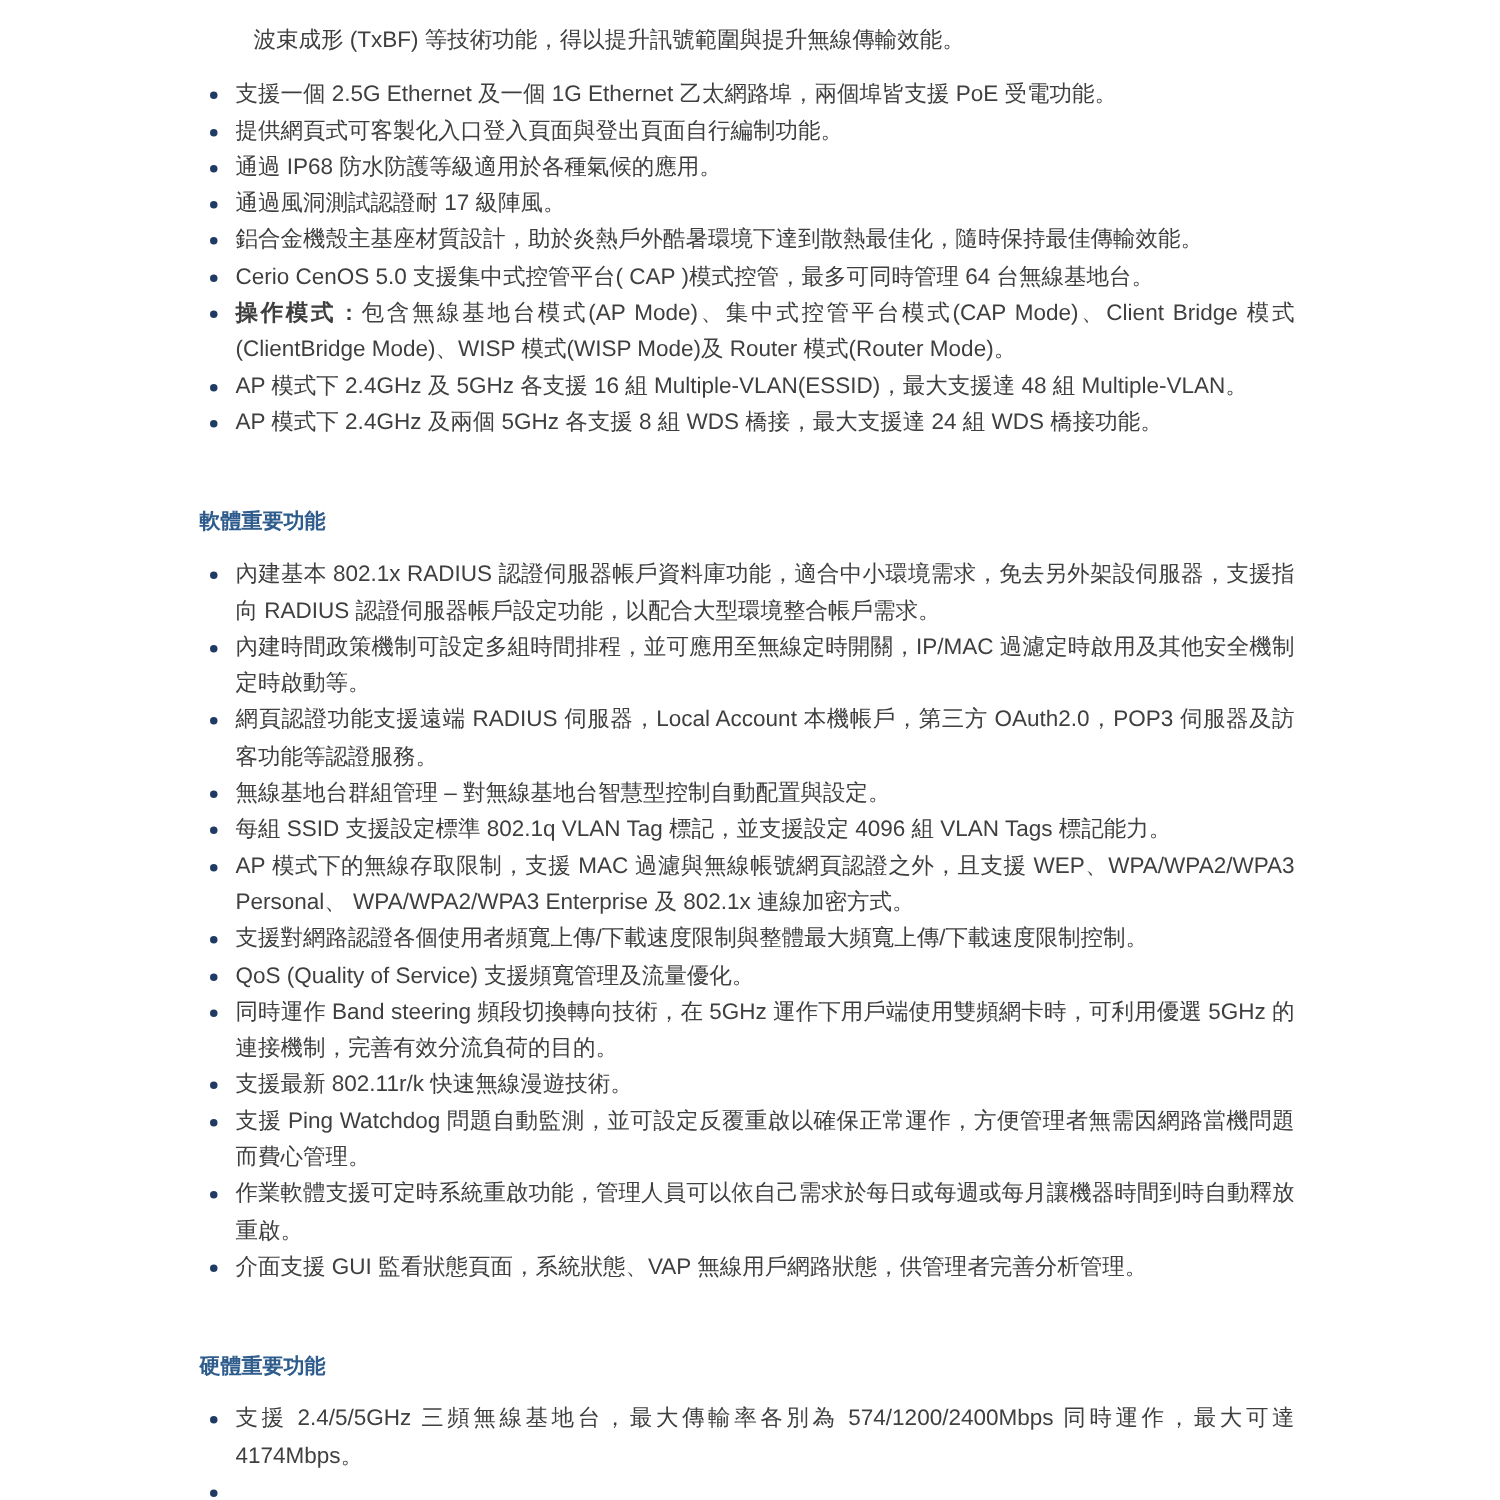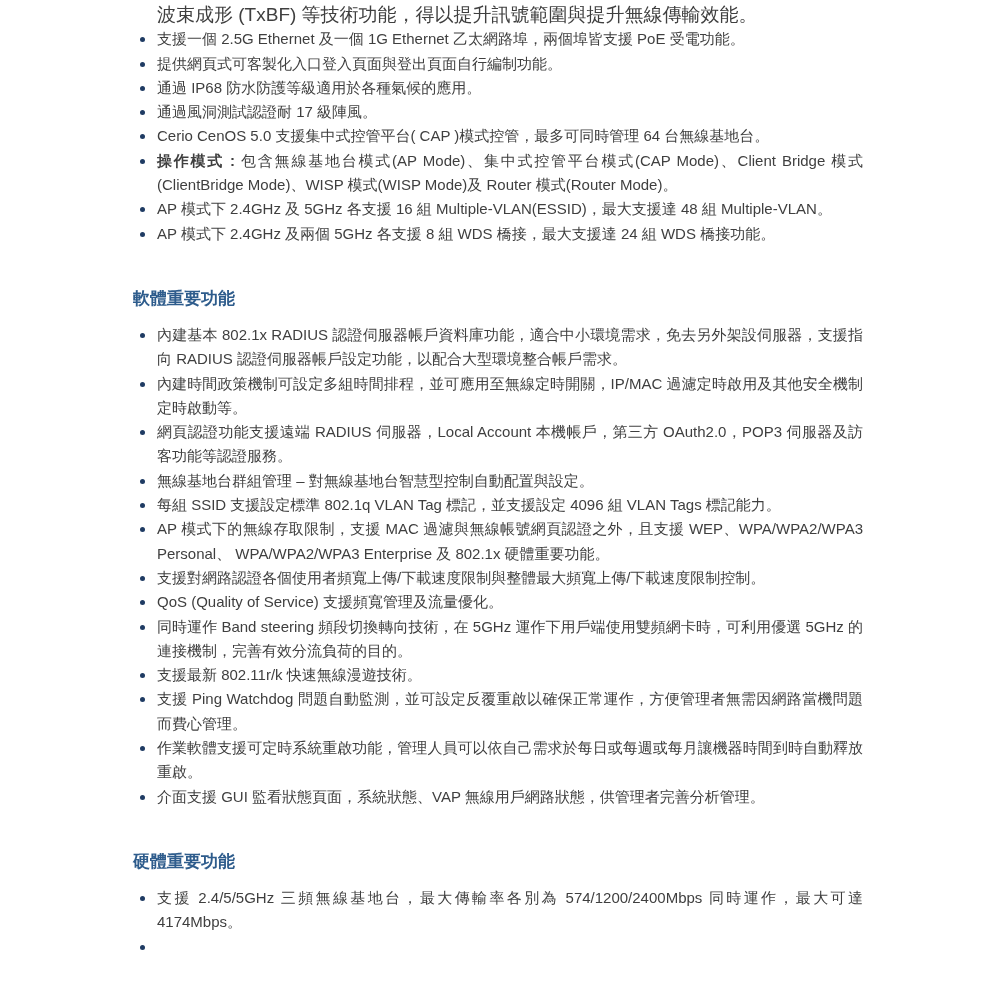--- a/index.html
+++ b/index.html
@@ -15,23 +15,23 @@
     color: var(--body-color, #3f3f3f);
   }
   .doc {
     box-sizing: border-box;
     position: absolute;
     left: 133px;
     top: 3px;
     width: 730px;
   }
   .cont-line {
-    margin: 0;
+    margin: 12px;
     padding-left: 24px;
-    font-size: 19px;
+    font-size: 15px;
     line-height: 24.3px;
     text-align: justify;
   }
   ul.blist {
     list-style: none;
     margin: 0;
     padding: 0;
   }
   ul.blist li {
     position: relative;
@@ -49,54 +49,55 @@
     height: 5px;
     border-radius: 50%;
     background: var(--bullet-color, #1f3b63);
   }
   ul.blist li strong {
     font-weight: bold;
     color: var(--body-color, #3f3f3f);
   }
   h2.section-title {
     margin: 40px 0 11px 0;
-    font-size: 17px;
+    font-size: 14px;
     line-height: 26px;
     font-weight: bold;
     color: var(--heading-color, #2e5c8c);
   }
   h2.section-title.second {
   }
 </style>
 </head>
 <body style="--heading-color: #2E5C8C; --bullet-color: #1F3B63; --body-color: #3F3F3F;">
 
 <div class="doc">
   <p class="cont-line">波束成形 (TxBF) 等技術功能，得以提升訊號範圍與提升無線傳輸效能。</p>
 
   <ul class="blist" id="top-list">
       <li><span>支援一個 2.5G Ethernet 及一個 1G Ethernet 乙太網路埠，兩個埠皆支援 PoE 受電功能。</span></li>
       <li><span>提供網頁式可客製化入口登入頁面與登出頁面自行編制功能。</span></li>
       <li><span>通過 IP68 防水防護等級適用於各種氣候的應用。</span></li>
       <li><span>通過風洞測試認證耐 17 級陣風。</span></li>
+      <li><span>鋁合金機殼主基座材質設計，助於炎熱戶外酷暑環境下達到散熱最佳化，隨時保持最佳傳輸效能。</span></li>
       <li><span>Cerio CenOS 5.0 支援集中式控管平台( CAP )模式控管，最多可同時管理 64 台無線基地台。</span></li>
       <li><strong>操作模式 : </strong><span>包含無線基地台模式(AP Mode)、集中式控管平台模式(CAP Mode)、Client Bridge 模式(ClientBridge Mode)、WISP 模式(WISP Mode)及 Router 模式(Router Mode)。</span></li>
       <li><span>AP 模式下 2.4GHz 及 5GHz 各支援 16 組 Multiple-VLAN(ESSID)，最大支援達 48 組 Multiple-VLAN。</span></li>
       <li><span>AP 模式下 2.4GHz 及兩個 5GHz 各支援 8 組 WDS 橋接，最大支援達 24 組 WDS 橋接功能。</span></li>
     </ul>
 
   <div id="sections-root">
       <h2 class="section-title">軟體重要功能</h2>
       <ul class="blist">
         <li><span>內建基本 802.1x RADIUS 認證伺服器帳戶資料庫功能，適合中小環境需求，免去另外架設伺服器，支援指向 RADIUS 認證伺服器帳戶設定功能，以配合大型環境整合帳戶需求。</span></li>
         <li><span>內建時間政策機制可設定多組時間排程，並可應用至無線定時開關，IP/MAC 過濾定時啟用及其他安全機制定時啟動等。</span></li>
         <li><span>網頁認證功能支援遠端 RADIUS 伺服器，Local Account 本機帳戶，第三方 OAuth2.0，POP3 伺服器及訪客功能等認證服務。</span></li>
         <li><span>無線基地台群組管理 – 對無線基地台智慧型控制自動配置與設定。</span></li>
         <li><span>每組 SSID 支援設定標準 802.1q VLAN Tag 標記，並支援設定 4096 組 VLAN Tags 標記能力。</span></li>
-        <li><span>AP 模式下的無線存取限制，支援 MAC 過濾與無線帳號網頁認證之外，且支援 WEP、WPA/WPA2/WPA3 Personal、 WPA/WPA2/WPA3 Enterprise 及 802.1x 硬體重要功能。</span></li>
+        <li><span>AP 模式下的無線存取限制，支援 MAC 過濾與無線帳號網頁認證之外，且支援 WEP、WPA/WPA2/WPA3 Personal、 WPA/WPA2/WPA3 Enterprise 及 802.1x 連線加密方式。</span></li>
         <li><span>支援對網路認證各個使用者頻寬上傳/下載速度限制與整體最大頻寬上傳/下載速度限制控制。</span></li>
         <li><span>QoS (Quality of Service) 支援頻寬管理及流量優化。</span></li>
         <li><span>同時運作 Band steering 頻段切換轉向技術，在 5GHz 運作下用戶端使用雙頻網卡時，可利用優選 5GHz 的連接機制，完善有效分流負荷的目的。</span></li>
         <li><span>支援最新 802.11r/k 快速無線漫遊技術。</span></li>
         <li><span>支援 Ping Watchdog 問題自動監測，並可設定反覆重啟以確保正常運作，方便管理者無需因網路當機問題而費心管理。</span></li>
         <li><span>作業軟體支援可定時系統重啟功能，管理人員可以依自己需求於每日或每週或每月讓機器時間到時自動釋放重啟。</span></li>
         <li><span>介面支援 GUI 監看狀態頁面，系統狀態、VAP 無線用戶網路狀態，供管理者完善分析管理。</span></li>
       </ul>
       <h2 class="section-title second">硬體重要功能</h2>
       <ul class="blist">

